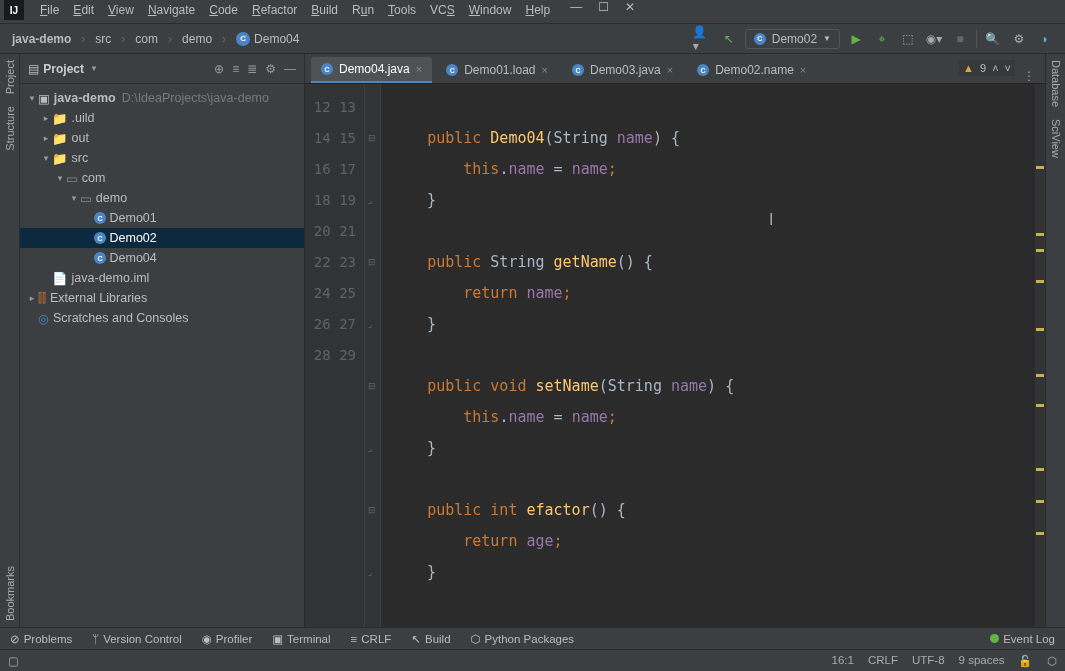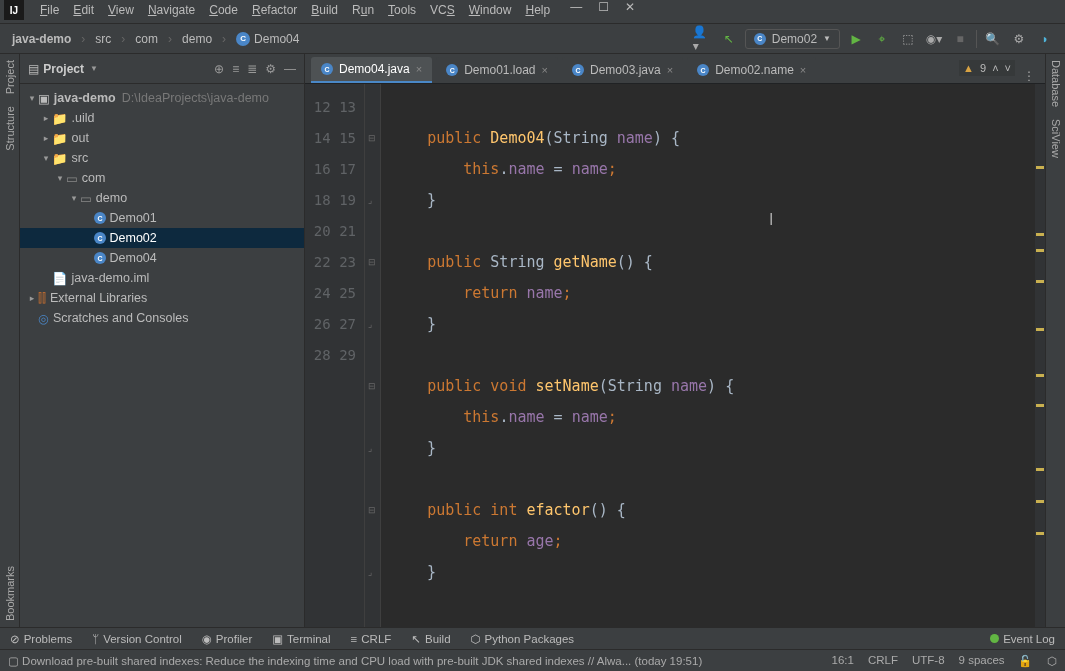--- a/index.html
+++ b/index.html
@@ -342,21 +342,20 @@
       <span>Python Packages</span>
     </div>
   <div class="tw-item tw-right">
       <span class="green-dot"></span>
       <span>Event Log</span>
     </div>
 </div>
 
 <div class="msgbar">
   <span>▢</span>&nbsp;
-  <span>Download pre-built shared indexes: Reduce the indexing time and CPU load with pre-built JDK shared indexes // Alwa... (today 19:51)</span>
   <div class="right">
     <span>16:1</span>
     <span>CRLF</span>
     <span>UTF-8</span>
     <span>9 spaces</span>
     <span>🔓</span>
     <span>⬡</span>
   </div>
 </div>
 

